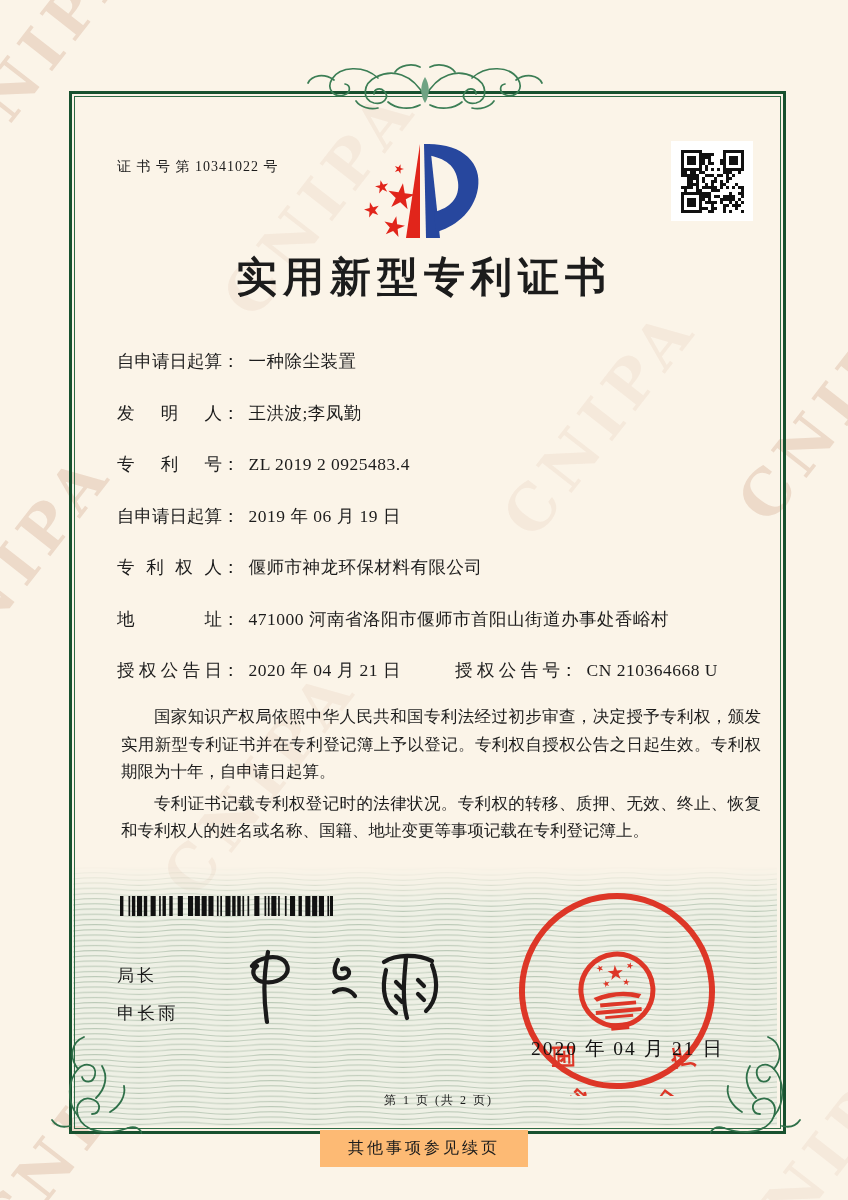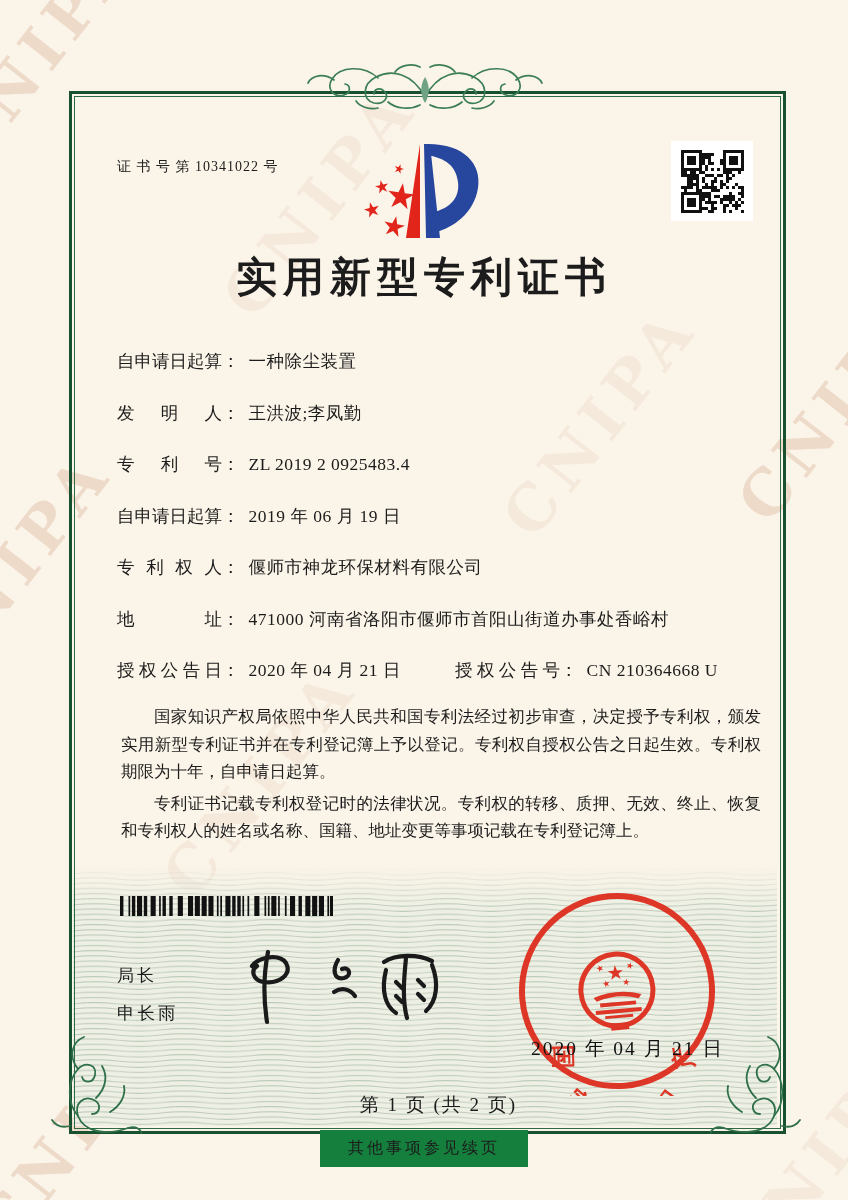--- a/index.html
+++ b/index.html
@@ -85,25 +85,25 @@
   .sig-title{position:absolute;left:117px;top:964px;font-size:17px;letter-spacing:3px;z-index:3;}
   .sig-name{position:absolute;left:117px;top:1001px;font-size:17.5px;letter-spacing:3px;z-index:3;text-align:center;}
   .sig-hand{position:absolute;left:238px;top:938px;z-index:3;}
   .seal{position:absolute;left:512px;top:886px;z-index:3;}
   .seal-date{
     position:absolute;left:531px;top:1035px;z-index:4;
     font-size:19.5px;letter-spacing:2px;color:#111;
   }
   .page-num{
     position:absolute;left:0;right:0;top:1092px;text-align:center;
-    font-size:19px;letter-spacing:2px;z-index:3;padding-left:29px;
+    font-size:12px;letter-spacing:2px;z-index:3;padding-left:29px;
   }
   .cont-box{
     position:absolute;left:50%;top:1130px;transform:translateX(-50%);
-    background:#15803d;padding:8px 28px;z-index:6;
+    background:#fdba74;padding:8px 28px;z-index:6;
     font-size:16px;letter-spacing:3px;white-space:nowrap;
   }
   .seal-ring-text{
     font-size:24px;font-weight:700;letter-spacing:13px;
     fill:#dd2818;
     font-family:"Liberation Serif","DejaVu Serif",serif;
   }
 </style>
 </head>
 <body>

